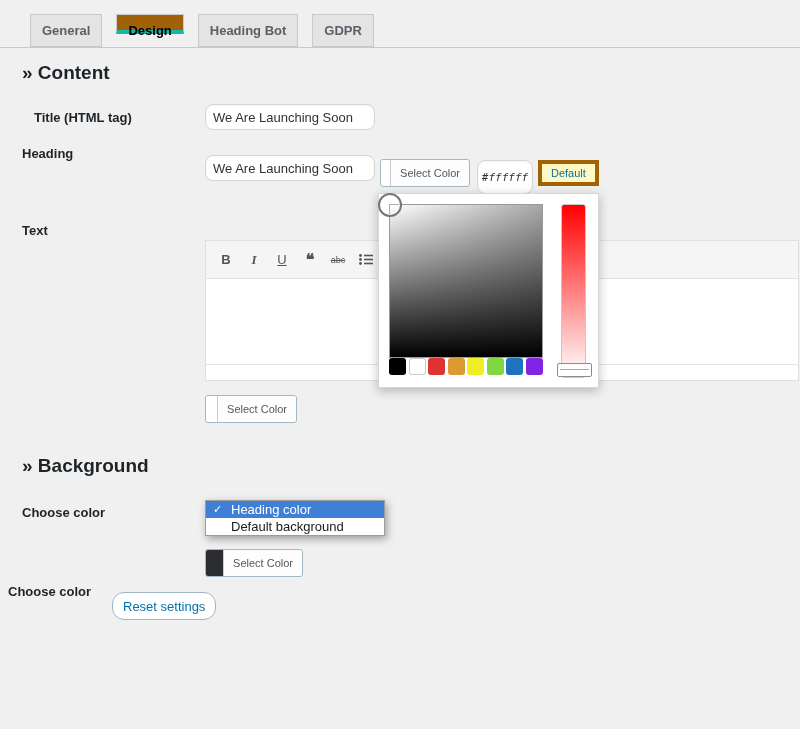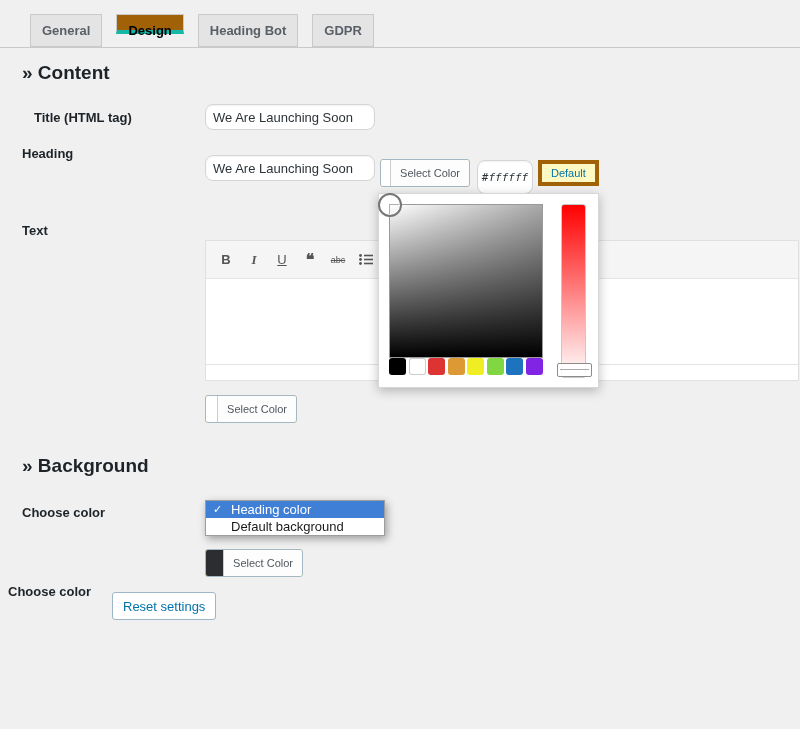--- a/index.html
+++ b/index.html
@@ -72,21 +72,21 @@
       box-shadow:2px 3px 8px rgba(0,0,0,.35);z-index:30;font-size:13px;}
   .opt{position:relative;height:17px;line-height:17px;padding-left:25px;color:#1a1a1a;cursor:pointer;white-space:nowrap;}
   .opt.selected{color:#fff;}
   .opt .check{position:absolute;left:7px;top:0;font-size:11px;}
 
   
   .btn-primary{position:absolute;left:22px;top:592px;height:28px;padding:0 11px;background:#0085ba;
       border:1px solid #006799;border-radius:3px;color:#fff;font-size:13px;cursor:pointer;
       box-shadow:0 1px 0 #006799;font-family:"Liberation Sans",sans-serif;}
   .btn-secondary{position:absolute;left:112px;top:592px;height:28px;padding:0 10px;background:#fff;
-      border:1px solid #9db7c6;border-radius:3px;color:#0073aa;font-size:13px;cursor:pointer;
+      border:1px solid #9db7c6;border-radius:12px;color:#0073aa;font-size:13px;cursor:pointer;
       font-family:"Liberation Sans",sans-serif;}
 </style>
 </head>
 <body>
 
 <div class="page">
 
   <div class="tabline"></div>
   <div class="tabs">
     <button class="tab">General</button>

